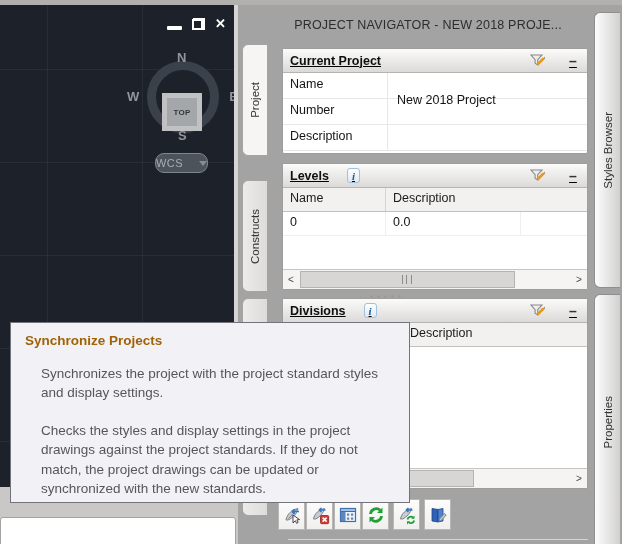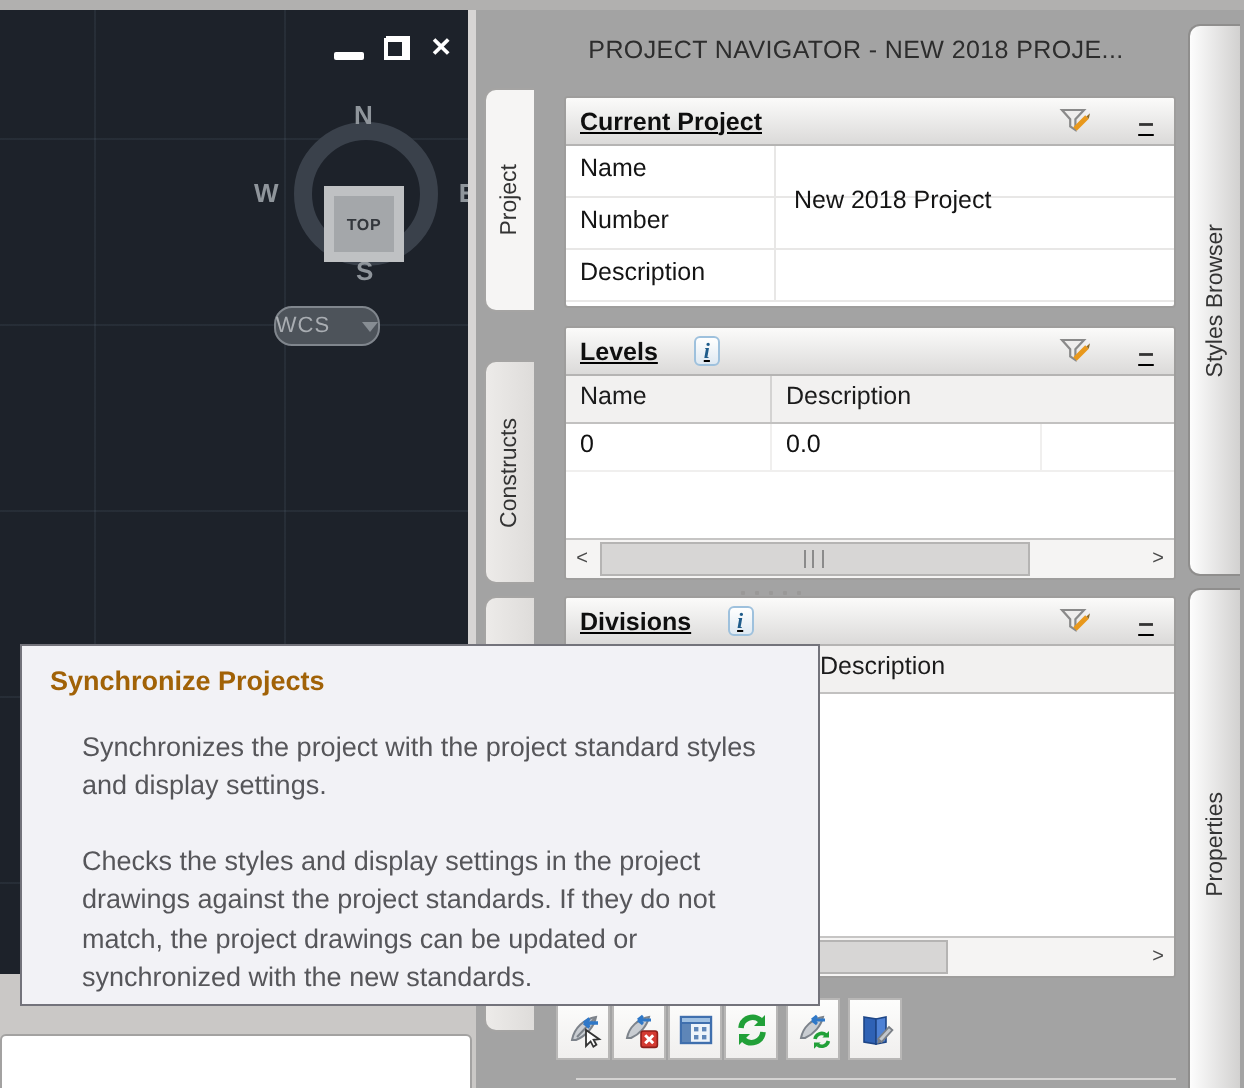--- a/index.html
+++ b/index.html
@@ -26,21 +26,21 @@
   .compass-ring{position:absolute;left:2px;top:2px;width:54px;height:54px;border:9px solid #3a414b;border-radius:50%;}
   .compass-letter{position:absolute;color:#8f959b;font-weight:bold;font-size:13px;}
   .cl-n{left:32px;top:-9px;}
   .cl-s{left:33px;bottom:-8px;}
   .cl-w{left:-18px;top:30px;}
   .cl-e{right:-17px;top:30px;}
   .compass-center{position:absolute;left:17px;top:18px;width:30px;height:28px;background:#a4a7aa;border:5px solid #bfc1c3;
     display:flex;align-items:center;justify-content:center;margin-top:16px;}
   .compass-center span{font-size:8px;font-weight:bold;color:#33373c;letter-spacing:.3px;}
 
-  .wcs-pill{position:absolute;left:137px;top:148px;width:53px;height:20px;background:#4d535a;border:1.5px solid #80868d;
+  .wcs-pill{position:absolute;left:155px;top:148px;width:53px;height:20px;background:#4d535a;border:1.5px solid #80868d;
     border-radius:9px;display:flex;align-items:center;justify-content:center;gap:16px;box-sizing:border-box;}
   .wcs-pill .lbl{color:#a9adb2;font-size:11px;letter-spacing:.5px;}
   .wcs-tri{width:0;height:0;border-left:4px solid transparent;border-right:4px solid transparent;border-top:5px solid #878d93;}
 
   
   .below-viewport{position:absolute;left:0;top:487px;width:238px;height:57px;background:#cac8c6;}
   .cmdline{position:absolute;left:0;top:517px;width:236px;height:30px;background:#fff;border:1px solid #a3a2a1;border-radius:3px;box-sizing:border-box;}
 
   
   .palette{position:absolute;left:238px;top:5px;width:384px;height:539px;background:#a3a3a3;}

